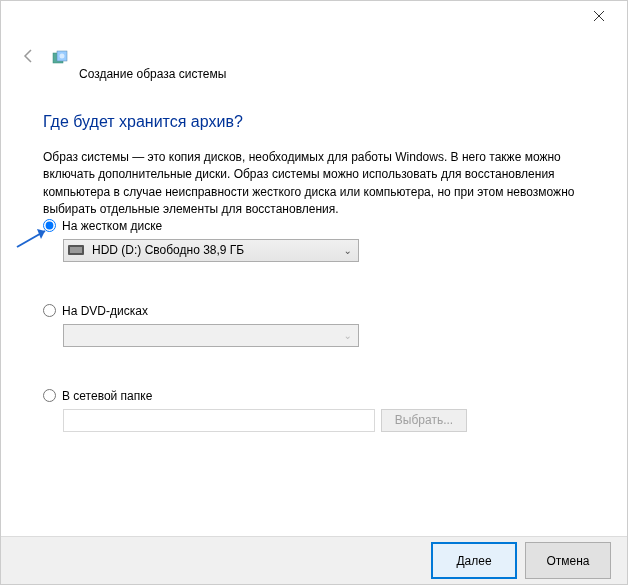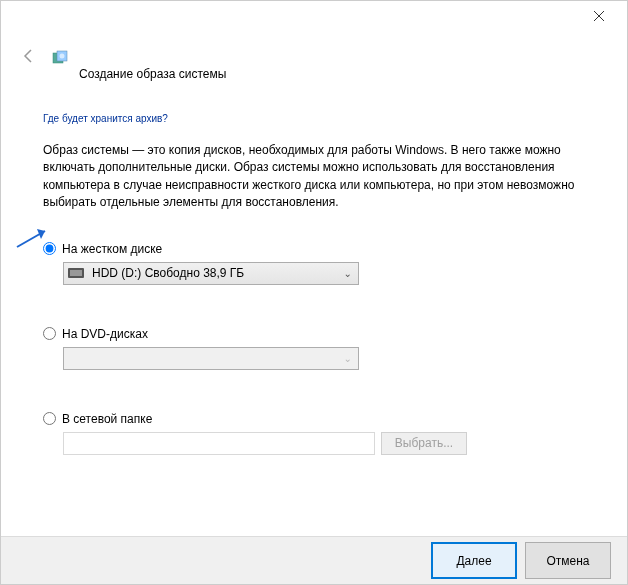--- a/index.html
+++ b/index.html
@@ -44,28 +44,27 @@
     .window-title {
       font-size: 12px;
       color: #000;
       margin-top: 32px;
     }
     .content {
       padding: 22px 42px 0 42px;
     }
     .heading {
       color: #003399;
-      font-size: 10px;
+      font-size: 16px;
       margin-bottom: 18px;
     }
     .description {
       font-size: 12px;
       color: #000;
       line-height: 1.45;
-      margin-bottom: 30px;
     }
     .option-group {
       margin-bottom: 42px;
       position: relative;
     }
     .radio-row {
       display: flex;
       align-items: center;
       gap: 6px;
       margin-bottom: 6px;

